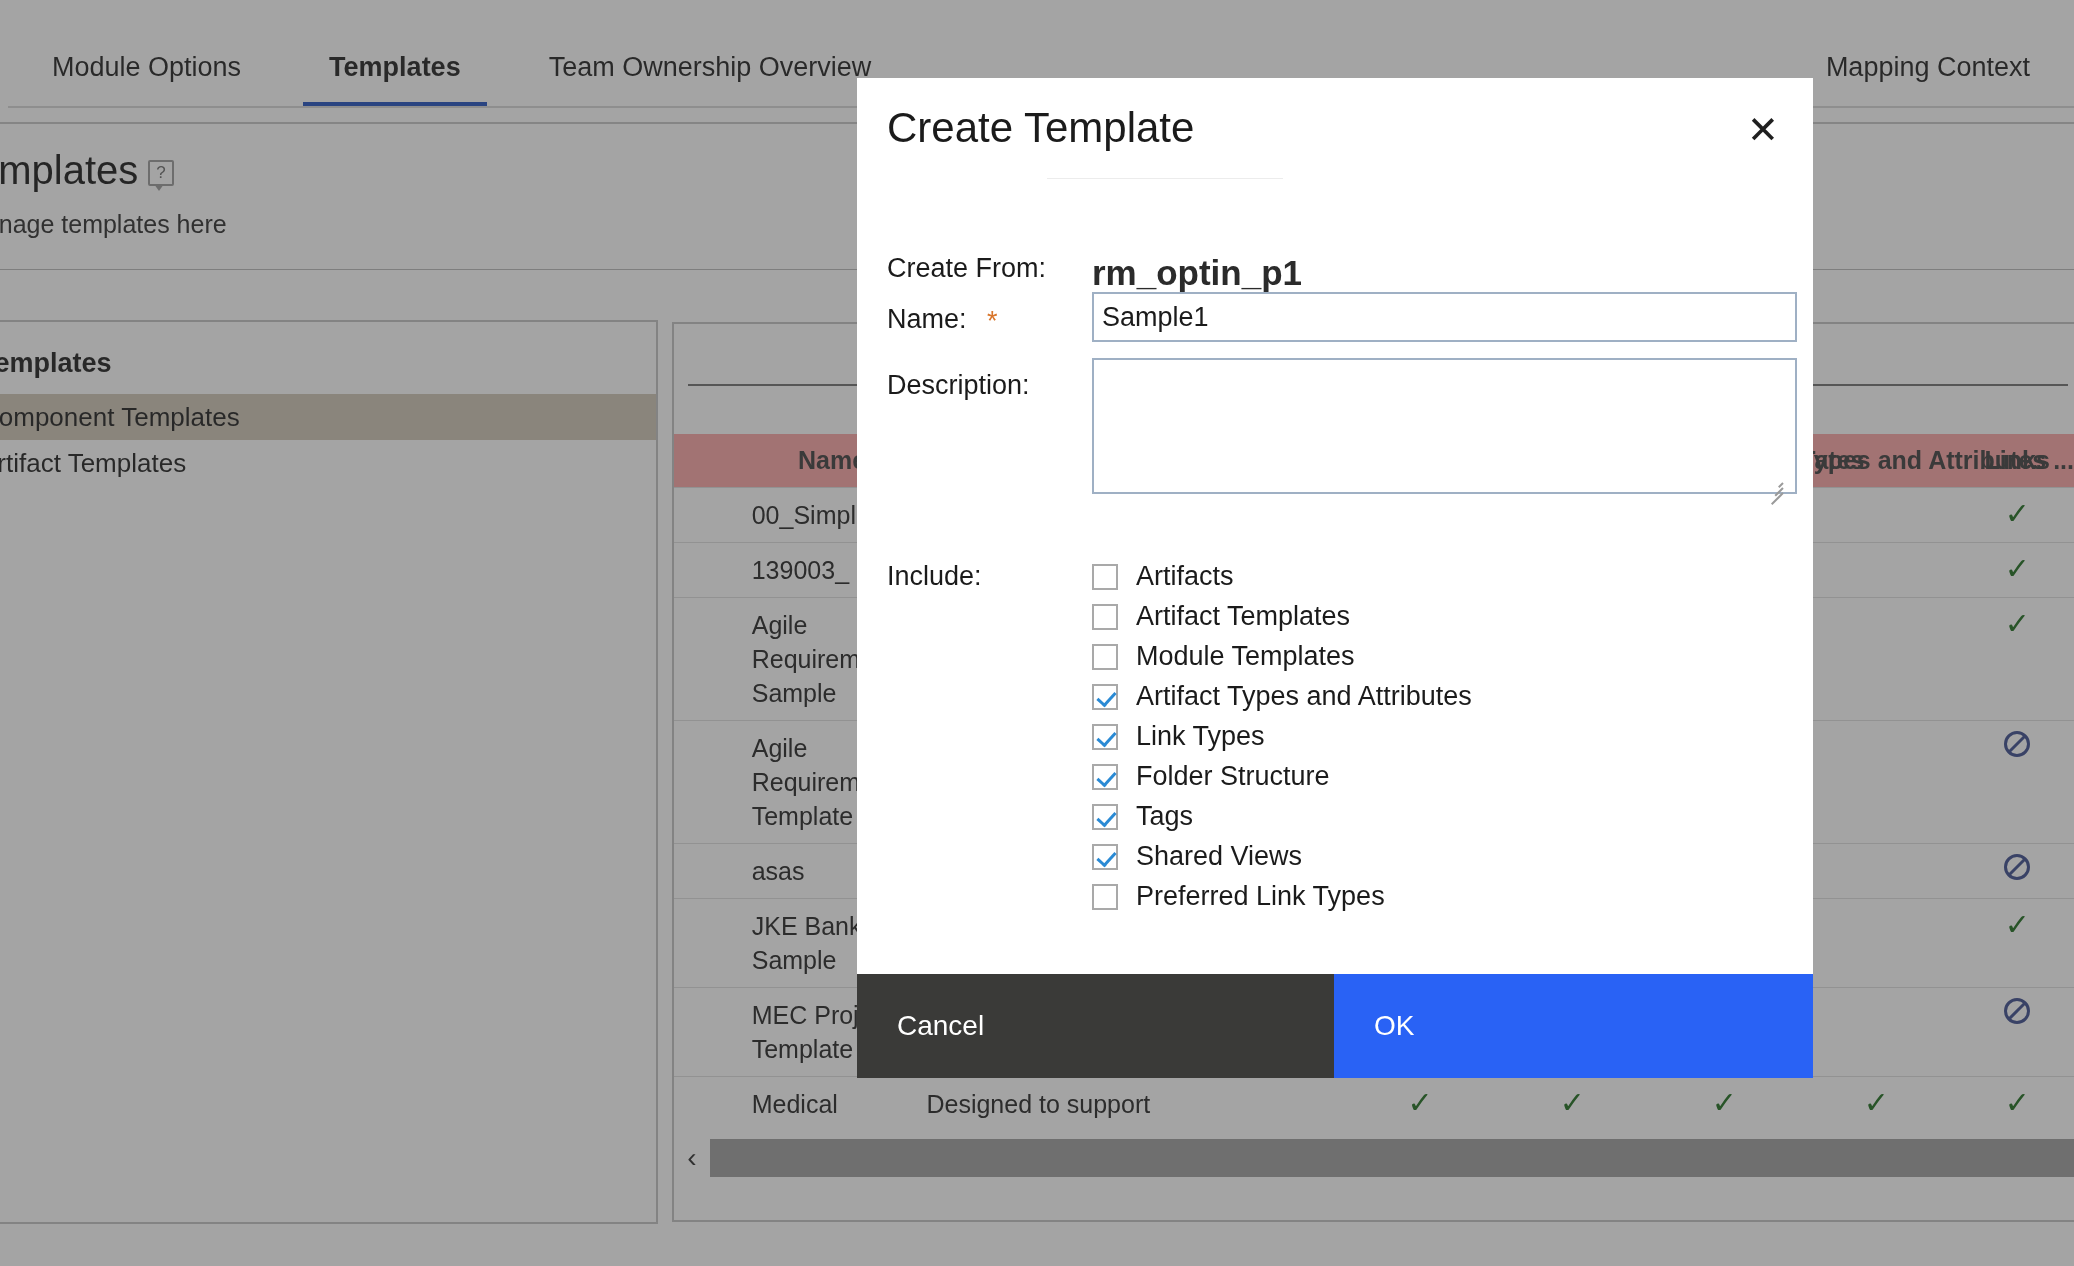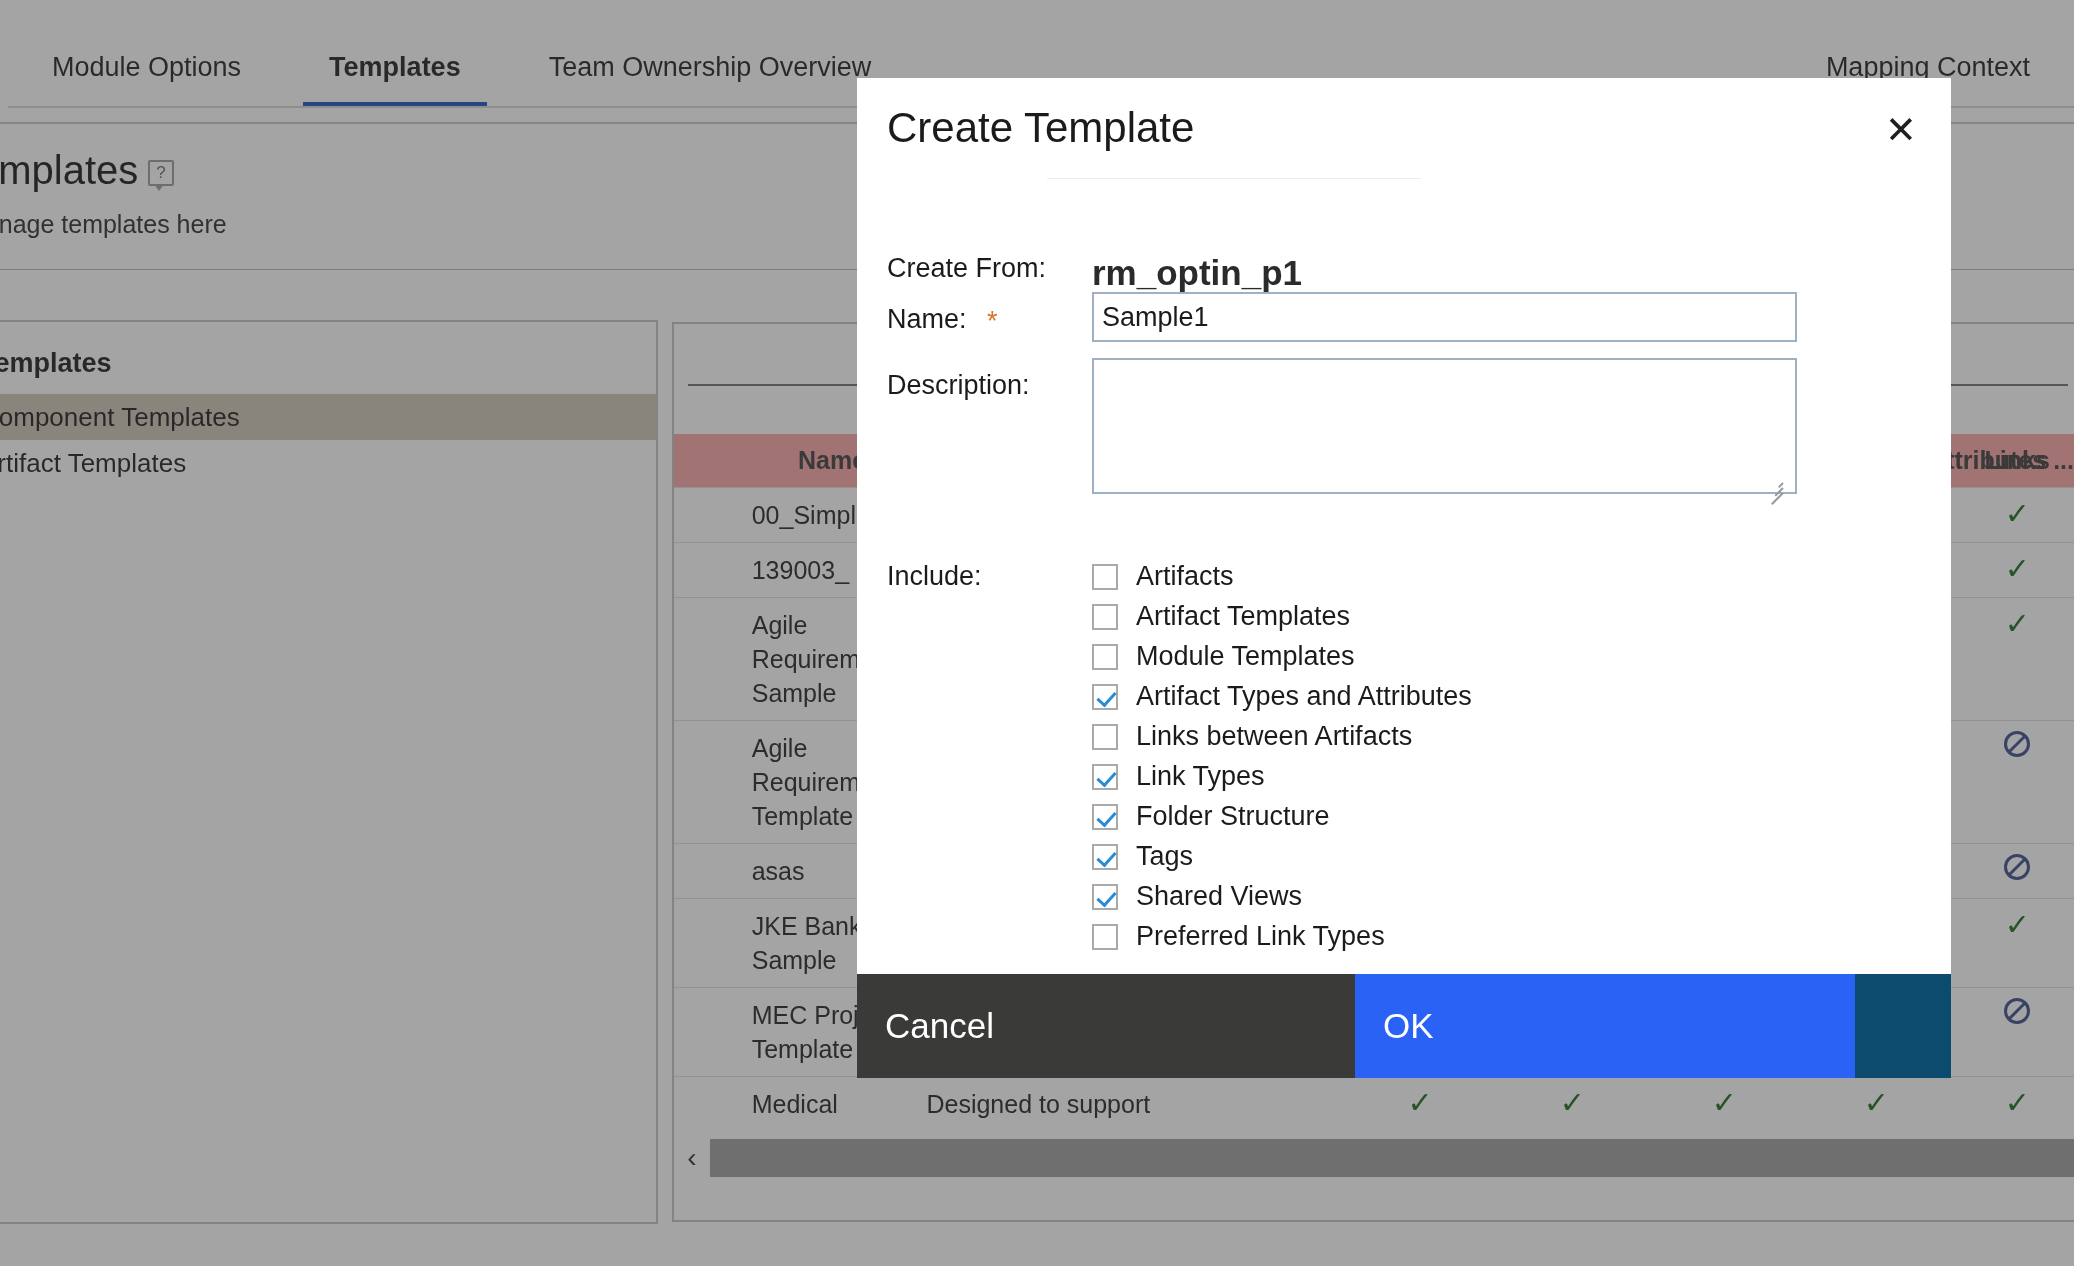--- a/index.html
+++ b/index.html
@@ -226,21 +226,21 @@
   #dim-overlay {
     position: absolute;
     inset: 0;
     background: rgba(56,56,56,0.46);
   }
 
   
   #modal {
     position: absolute;
     left: 857px; top: 78px;
-    width: 1094px;
+    width: 956px;
     background: #0c4a6e;
   }
   .modal-body {
     position: relative;
     background: #ffffff;
     height: 896px;
   }
   .modal-title {
     position: absolute;
     left: 30px; top: 26px;
@@ -367,25 +367,25 @@
     white-space: nowrap;
   }
 
   
   .modal-footer {
     display: flex;
     height: 104px;
   }
   .btn {
     border: none;
-    font-size: 35px;
+    font-size: 28px;
     font-family: "Liberation Sans", sans-serif;
     color: #ffffff;
     text-align: left;
-    padding-left: 28px;
+    padding-left: 40px;
     cursor: pointer;
     display: flex;
     align-items: center;
   }
   .btn-cancel { width: 498px; background: #3a3a38; }
   .btn-ok     { width: 500px; background: #2962f5; }
 </style>
 </head>
 <body>
 
@@ -588,24 +588,20 @@
           <span class="cb-label">Artifact Templates</span>
         </div>
         <div class="cb-row">
           <span class="cb-box"></span>
           <span class="cb-label">Module Templates</span>
         </div>
         <div class="cb-row on">
           <span class="cb-box"></span>
           <span class="cb-label">Artifact Types and Attributes</span>
         </div>
-        <div class="cb-row">
-          <span class="cb-box"></span>
-          <span class="cb-label">Links between Artifacts</span>
-        </div>
         <div class="cb-row on">
           <span class="cb-box"></span>
           <span class="cb-label">Link Types</span>
         </div>
         <div class="cb-row on">
           <span class="cb-box"></span>
           <span class="cb-label">Folder Structure</span>
         </div>
         <div class="cb-row on">
           <span class="cb-box"></span>

